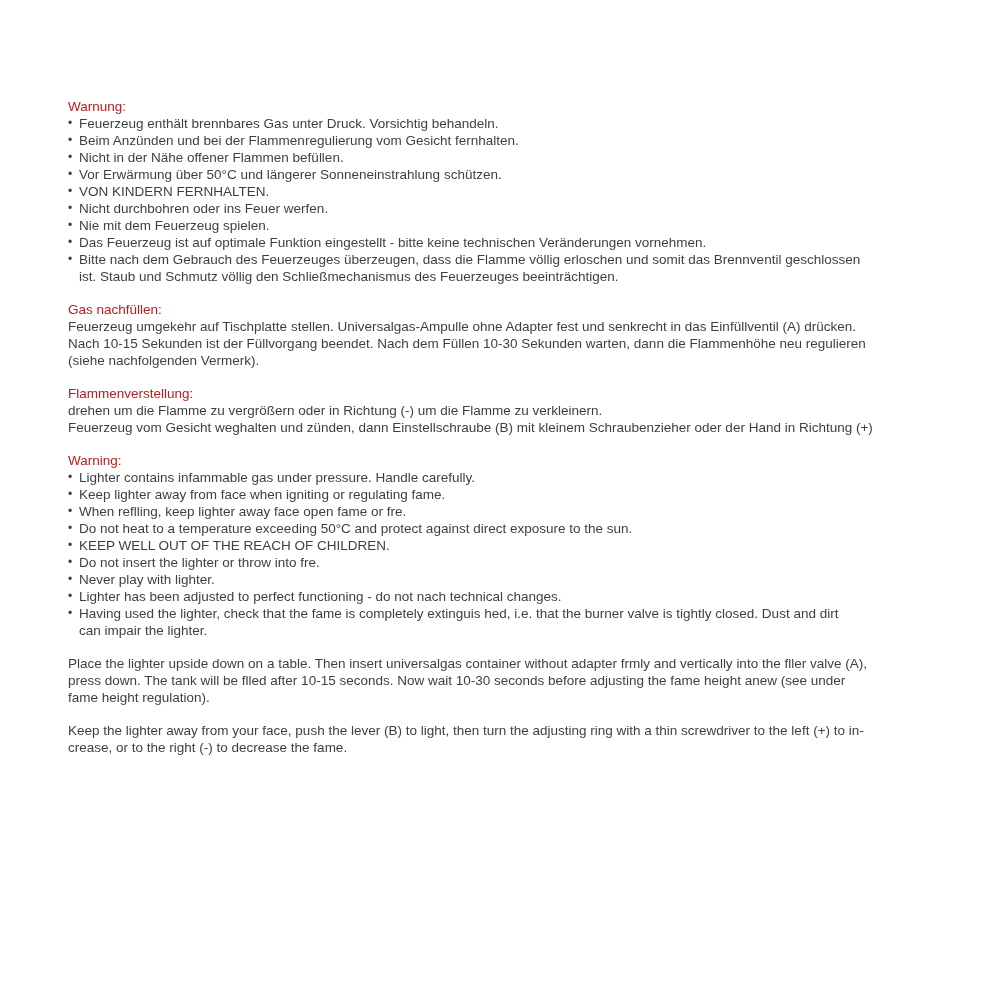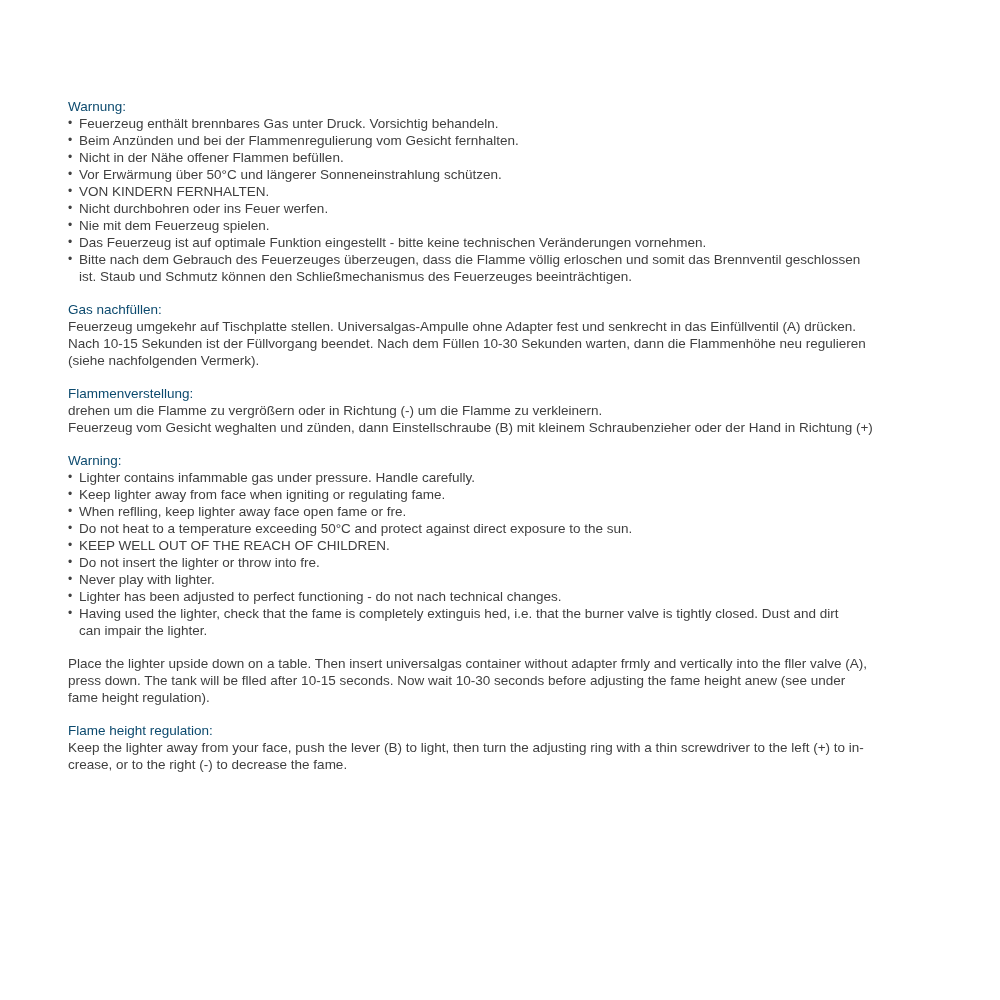--- a/index.html
+++ b/index.html
@@ -19,21 +19,21 @@
     position: absolute;
     left: 68px;
     top: 98px;
     width: 900px;
     font-size: 13.5px;
     line-height: 17px;
     color: #3f3f3f;
   }
   section + section { margin-top: 16px; }
   .heading {
-    color: #0c4a6e;
+    color: #b91c1c;
     white-space: nowrap;
   }
   .line {
     position: relative;
     white-space: nowrap;
   }
   .line.bullet, .line.cont { padding-left: 11px; }
   .line .dot {
     position: absolute;
     left: 0;
@@ -49,21 +49,21 @@
       <div class="heading">Warnung:</div>
       <div class="line bullet"><span class="dot">•</span><span>Feuerzeug enthält brennbares Gas unter Druck. Vorsichtig behandeln.</span></div>
       <div class="line bullet"><span class="dot">•</span><span>Beim Anzünden und bei der Flammenregulierung vom Gesicht fernhalten.</span></div>
       <div class="line bullet"><span class="dot">•</span><span>Nicht in der Nähe offener Flammen befüllen.</span></div>
       <div class="line bullet"><span class="dot">•</span><span>Vor Erwärmung über 50°C und längerer Sonneneinstrahlung schützen.</span></div>
       <div class="line bullet"><span class="dot">•</span><span>VON KINDERN FERNHALTEN.</span></div>
       <div class="line bullet"><span class="dot">•</span><span>Nicht durchbohren oder ins Feuer werfen.</span></div>
       <div class="line bullet"><span class="dot">•</span><span>Nie mit dem Feuerzeug spielen.</span></div>
       <div class="line bullet"><span class="dot">•</span><span>Das Feuerzeug ist auf optimale Funktion eingestellt - bitte keine technischen Veränderungen vornehmen.</span></div>
       <div class="line bullet"><span class="dot">•</span><span>Bitte nach dem Gebrauch des Feuerzeuges überzeugen, dass die Flamme völlig erloschen und somit das Brennventil geschlossen</span></div>
-      <div class="line cont"><span>ist. Staub und Schmutz können den Schließmechanismus des Feuerzeuges beeinträchtigen.</span></div>
+      <div class="line cont"><span>ist. Staub und Schmutz völlig den Schließmechanismus des Feuerzeuges beeinträchtigen.</span></div>
     </section>
     <section>
       <div class="heading">Gas nachfüllen:</div>
       <div class="line plain"><span>Feuerzeug umgekehr auf Tischplatte stellen. Universalgas-Ampulle ohne Adapter fest und senkrecht in das Einfüllventil (A) drücken.</span></div>
       <div class="line plain"><span>Nach 10-15 Sekunden ist der Füllvorgang beendet. Nach dem Füllen 10-30 Sekunden warten, dann die Flammenhöhe neu regulieren</span></div>
       <div class="line plain"><span>(siehe nachfolgenden Vermerk).</span></div>
     </section>
     <section>
       <div class="heading">Flammenverstellung:</div>
       <div class="line plain"><span>drehen um die Flamme zu vergrößern oder in Richtung (-) um die Flamme zu verkleinern.</span></div>
@@ -81,17 +81,16 @@
       <div class="line bullet"><span class="dot">•</span><span>Lighter has been adjusted to perfect functioning - do not nach technical changes.</span></div>
       <div class="line bullet"><span class="dot">•</span><span>Having used the lighter, check that the fame is completely extinguis hed, i.e. that the burner valve is tightly closed. Dust and dirt</span></div>
       <div class="line cont"><span>can impair the lighter.</span></div>
     </section>
     <section>
       <div class="line plain"><span>Place the lighter upside down on a table. Then insert universalgas container without adapter frmly and vertically into the fller valve (A),</span></div>
       <div class="line plain"><span>press down. The tank will be flled after 10-15 seconds. Now wait 10-30 seconds before adjusting the fame height anew (see under</span></div>
       <div class="line plain"><span>fame height regulation).</span></div>
     </section>
     <section>
-      <div class="heading">Flame height regulation:</div>
       <div class="line plain"><span>Keep the lighter away from your face, push the lever (B) to light, then turn the adjusting ring with a thin screwdriver to the left (+) to in-</span></div>
       <div class="line plain"><span>crease, or to the right (-) to decrease the fame.</span></div>
     </section>
   </main>
 
 </body></html>

